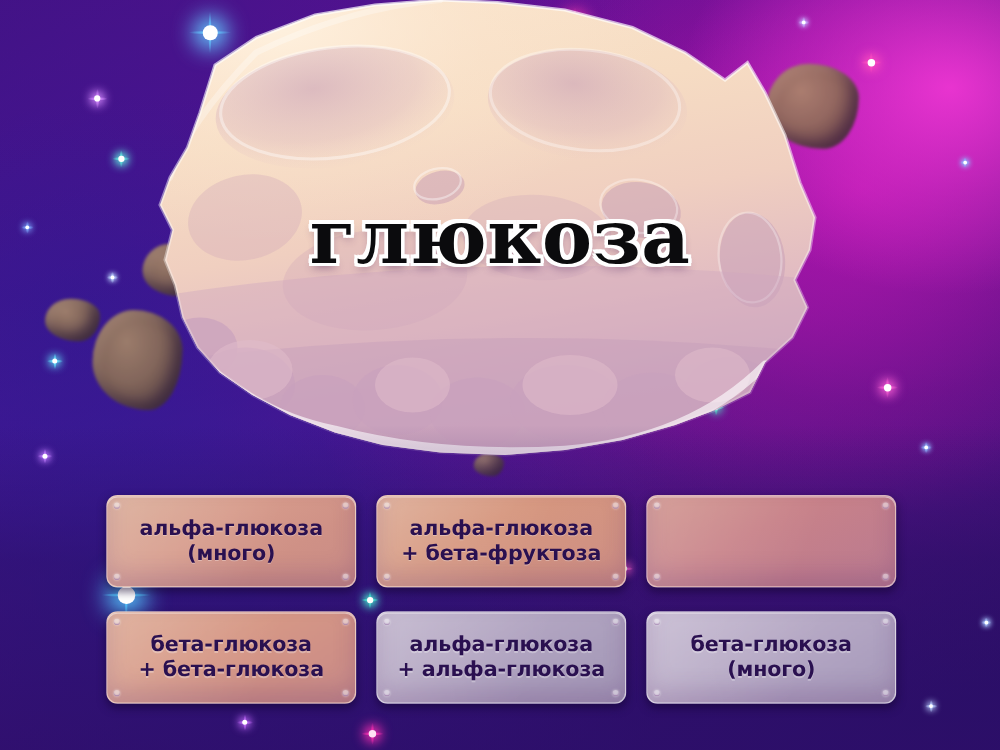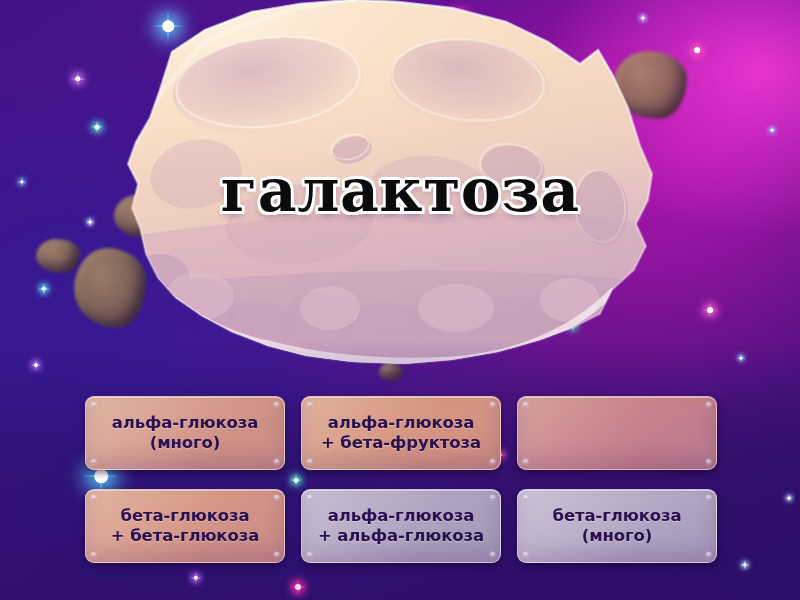--- a/index.html
+++ b/index.html
@@ -240,21 +240,21 @@
       <path d="M160,112 L172,74 L205,52 L252,34 L300,26 L352,22 L398,24 L452,30
                L506,44 L548,64 L580,86 L598,72 L612,96 L628,130 L640,168
                L652,196 L648,222 L636,246 L646,268 L634,292 L612,312
                L600,336 L572,350 L540,362 L498,374 L452,382 L404,386
                L352,384 L306,378 L268,368 L232,354 L202,338 L176,320
                L158,300 L146,276 L140,250 L132,230 L138,206 L128,186
                L136,164 L150,140 Z" fill="none" stroke="url(#gRim)" stroke-width="2.5"></path>
     </svg>
   </div>
 
-  <div id="word">галактоза</div>
+  <div id="word">глюкоза</div>
 
   <div id="stars-front" style="position: absolute; inset: 0px; z-index: 5; pointer-events: none;">
       <div class="star" style="left: 70px; top: 71px; width: 16px; height: 16px;">
         <i class="v" style="background: linear-gradient(transparent, rgb(212, 137, 255) 42%, rgb(255, 255, 255) 50%, rgb(212, 137, 255) 58%, transparent);"></i>
         <i class="h" style="background: linear-gradient(to right, transparent, rgb(212, 137, 255) 42%, rgb(255, 255, 255) 50%, rgb(212, 137, 255) 58%, transparent);"></i>
         <i class="c" style="background: rgb(255, 255, 255); box-shadow: rgb(212, 137, 255) 0px 0px 8px 3.52px;"></i>
       </div>
       <div class="star" style="left: 90px; top: 120px; width: 14px; height: 14px;">
         <i class="v" style="background: linear-gradient(transparent, rgb(94, 240, 224) 42%, rgb(255, 255, 255) 50%, rgb(94, 240, 224) 58%, transparent);"></i>
         <i class="h" style="background: linear-gradient(to right, transparent, rgb(94, 240, 224) 42%, rgb(255, 255, 255) 50%, rgb(94, 240, 224) 58%, transparent);"></i>

